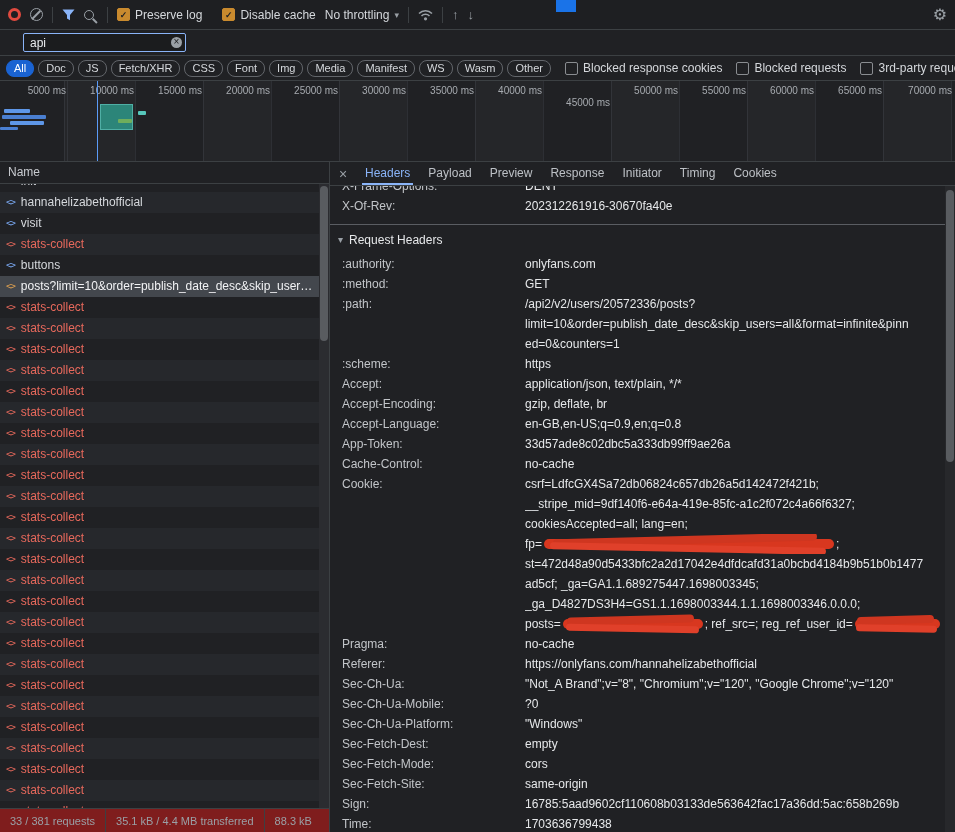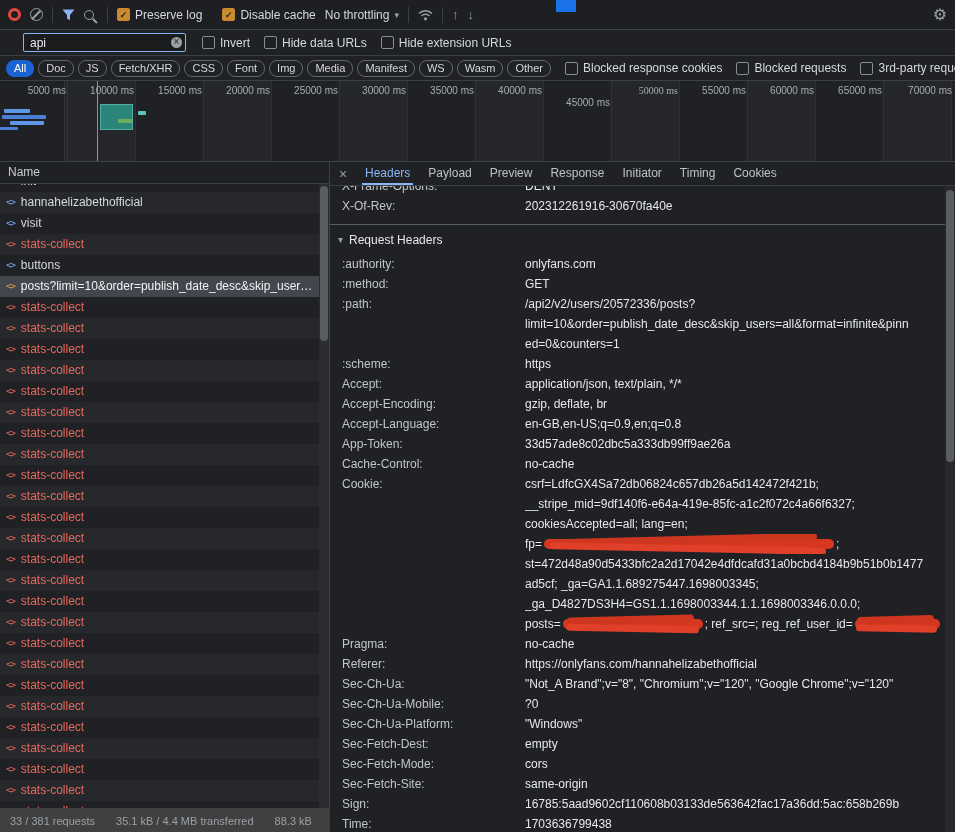--- a/index.html
+++ b/index.html
@@ -78,21 +78,21 @@
   .req-icon { font-family:"DejaVu Sans Mono", monospace; font-size:9px; letter-spacing:-1px;
     color:#7cacf8; margin-right:6px; flex:none; }
   .req-name { overflow:hidden; text-overflow:ellipsis; color:#d5d8dc; padding-right:12px; }
   .req-row.error { color:var(--error-red,#e8695c); }
   .req-row.error .req-icon, .req-row.error .req-name { color:inherit; }
   .req-row.selected .req-icon { color:#e0a14f; }
   .req-row.selected .req-name { color:#f2f3f5; }
   .left-scrollbar { position:absolute; top:0; right:0; width:10px; height:100%; background:#2b2c30; }
   .left-scrollbar .thumb { position:absolute; top:2px; left:1px; width:8px; height:155px; background:#595c60; border-radius:4px; }
   .status-bar { height:24px; flex:none; border-top:1px solid #3c4043; display:flex; align-items:stretch;
-    font-size:11px; color:#9aa0a6; background:#404040; }
+    font-size:11px; color:#9aa0a6; background:#7f1d1d; }
   .status-seg { padding:0 10px; border-right:1px solid #3c4043; display:flex; align-items:center; white-space:nowrap; }
   .status-seg:last-child { border-right:none; }
 
   
   .right { flex:1; display:flex; flex-direction:column; min-width:0; }
   .dtabbar { height:24px; flex:none; border-bottom:1px solid #3c4043; display:flex; align-items:center; background:#202124; }
   .dtab-close { width:26px; text-align:center; color:#9aa0a6; font-size:14px; flex:none; }
   .dtabs { display:flex; height:100%; align-items:stretch; }
   .dtab { padding:0 9px; font-size:12px; color:#bdc1c6; line-height:23px; position:relative; }
   .dtab.active { color:var(--accent,#8ab4f8); }
@@ -159,34 +159,20 @@
     <span class="tool-arrow">↓</span>
     <span class="icon-gear">⚙</span>
     <span class="blue-rect"></span>
   </div>
 
   <div class="toolbar-filter">
     <span class="filter-input-wrap">
       <input class="filter-input" value="api" style="">
       <span class="filter-clear">×</span>
     </span>
-    <span class="cb-group tight">
-        <label class="cb-item">
-          <span class="cb"></span>
-          <span class="cb-label">Invert</span>
-        </label>
-        <label class="cb-item">
-          <span class="cb"></span>
-          <span class="cb-label">Hide data URLs</span>
-        </label>
-        <label class="cb-item">
-          <span class="cb"></span>
-          <span class="cb-label">Hide extension URLs</span>
-        </label>
-      </span>
   </div>
 
   <div class="toolbar-types">
     <div class="chips">
         <div class="chip active">All</div>
         <div class="chip">Doc</div>
         <div class="chip">JS</div>
         <div class="chip">Fetch/XHR</div>
         <div class="chip">CSS</div>
         <div class="chip">Font</div>
@@ -217,21 +203,21 @@
     <div>
         <span class="tick" style="left: 6px;">5000 ms</span>
         <span class="tick" style="left: 74px;">10000 ms</span>
         <span class="tick" style="left: 142px;">15000 ms</span>
         <span class="tick" style="left: 210px;">20000 ms</span>
         <span class="tick" style="left: 278px;">25000 ms</span>
         <span class="tick" style="left: 346px;">30000 ms</span>
         <span class="tick" style="left: 414px;">35000 ms</span>
         <span class="tick" style="left: 482px;">40000 ms</span>
         <span class="tick" style="left: 550px; margin-top: 12px;">45000 ms</span>
-        <span class="tick" style="left: 618px; font-family: Liberation Serif, serif;">50000 ms</span>
+        <span class="tick" style="left: 618px;">50000 ms</span>
         <span class="tick" style="left: 686px;">55000 ms</span>
         <span class="tick" style="left: 754px;">60000 ms</span>
         <span class="tick" style="left: 822px;">65000 ms</span>
         <span class="tick" style="left: 892px;">70000 ms</span>
       </div>
     <div class="ov-vline"></div>
     <div class="ov-sel"></div>
     <div class="ov-bar" style="left:4px;top:28px;width:26px;height:4px;background:#5e97e8"></div>
     <div class="ov-bar" style="left:2px;top:34px;width:44px;height:4px;background:#4a7fd1"></div>
     <div class="ov-bar" style="left:10px;top:40px;width:34px;height:4px;background:#5e97e8"></div>

